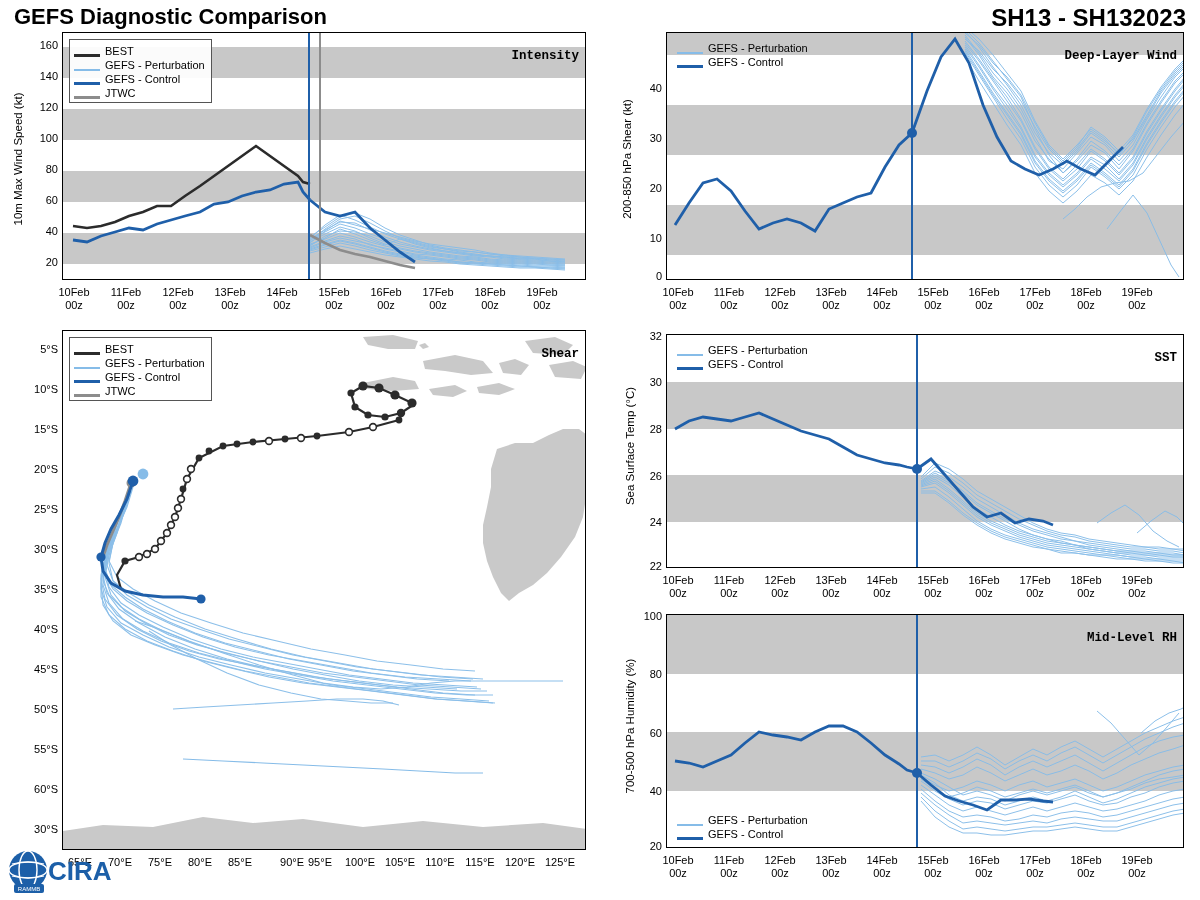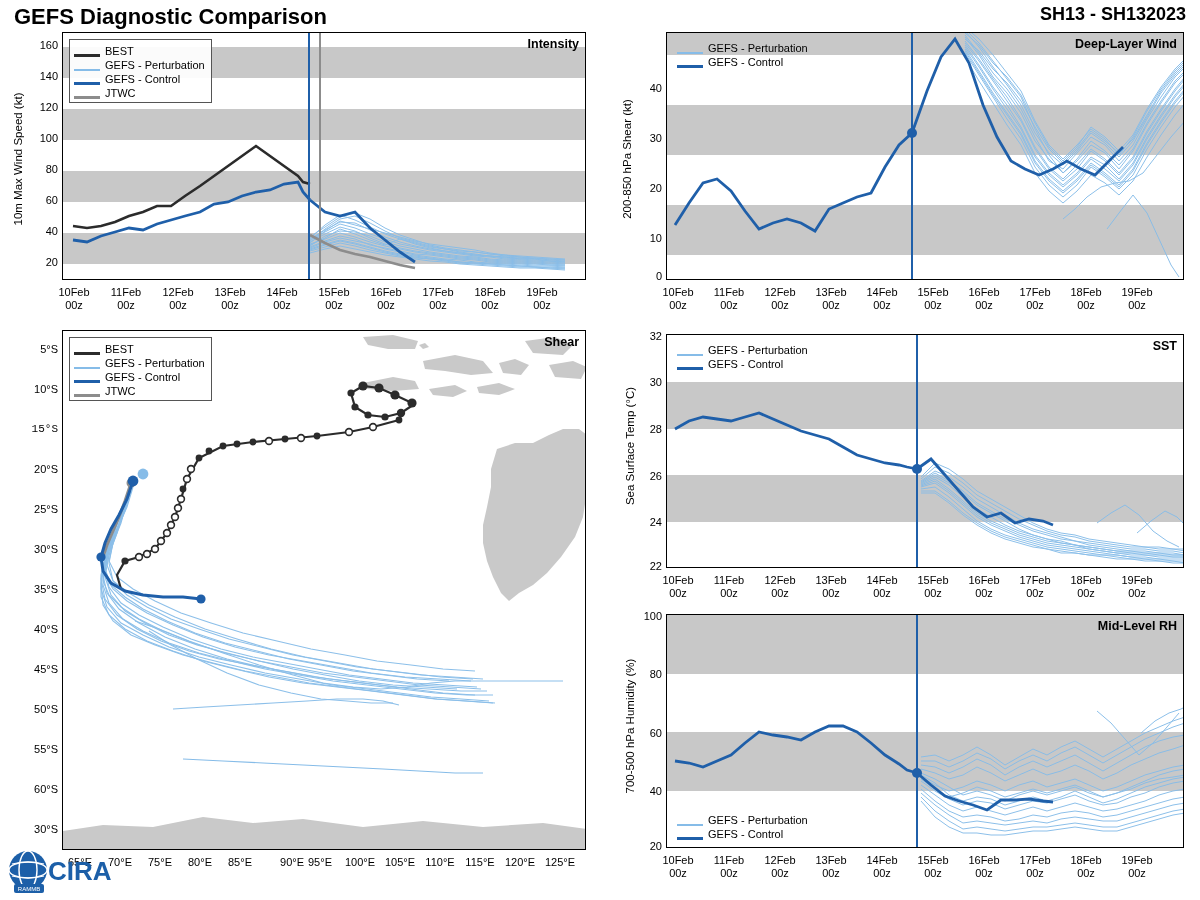--- a/index.html
+++ b/index.html
@@ -1,22 +1,22 @@
 <!DOCTYPE html>
 <html><head>
 <meta charset="utf-8">
 <style>
   html,body{margin:0;padding:0;background:#ffffff;}
   body{width:1200px;height:900px;font-family:"Liberation Sans",sans-serif;color:#000;overflow:hidden;position:relative;}
   .title-left{position:absolute;left:14px;top:4px;font-size:22px;font-weight:bold;letter-spacing:0px;}
-  .title-right{position:absolute;right:14px;top:4px;font-size:18px;font-weight:bold;}
+  .title-right{position:absolute;right:14px;top:4px;font-size:24px;font-weight:bold;}
   .panel{position:absolute;box-sizing:border-box;}
   .plot{position:absolute;box-sizing:border-box;border:1px solid #000;background:#fff;overflow:hidden;}
   .band{position:absolute;left:0;right:0;background:#c8c8c8;}
-  .plot-label{position:absolute;right:6px;top:4px;font-size:12.5px;font-weight:bold;z-index:6;}
+  .plot-label{position:absolute;right:6px;top:16px;font-size:12.5px;font-weight:bold;z-index:6;font-family:Liberation Mono, monospace;}
   .ylabel{position:absolute;font-size:11.5px;transform-origin:center center;white-space:nowrap;}
   .ytick{position:absolute;font-size:11px;text-align:right;white-space:nowrap;}
   .xtick{position:absolute;font-size:11px;text-align:center;white-space:nowrap;line-height:1.15;}
   .legend{position:absolute;background:rgba(255,255,255,0.92);border:1px solid #555;padding:3px 6px 3px 4px;z-index:8;}
   .legend.noborder{border:none;background:transparent;}
   .legrow{display:flex;align-items:flex-end;height:14px;}
   .legline{width:26px;height:0;border-top-style:solid;margin-right:5px;}
   .legtext{font-size:11px;}
   svg{position:absolute;left:0;top:0;overflow:visible;}
   .vline{position:absolute;top:0;bottom:0;width:2px;background:#1f5fa9;z-index:5;}
@@ -237,21 +237,21 @@
         </div>
       <div class="legrow">
           <span class="legline" style="border-top-width:3px;border-color:#8c8c8c;"></span>
           <span class="legtext">JTWC</span>
         </div>
     </div>
   </div>
 
   <div class="ytick" style="left:14px;top:13px;width:44px;">5°S</div>
   <div class="ytick" style="left:14px;top:53px;width:44px;">10°S</div>
-  <div class="ytick" style="left:14px;top:93px;width:44px;font-family:Liberation Mono, monospace;">15°S</div>
+  <div class="ytick" style="left:14px;top:93px;width:44px;">15°S</div>
   <div class="ytick" style="left:14px;top:133px;width:44px;">20°S</div>
   <div class="ytick" style="left:14px;top:173px;width:44px;">25°S</div>
   <div class="ytick" style="left:14px;top:213px;width:44px;">30°S</div>
   <div class="ytick" style="left:14px;top:253px;width:44px;">35°S</div>
   <div class="ytick" style="left:14px;top:293px;width:44px;">40°S</div>
   <div class="ytick" style="left:14px;top:333px;width:44px;">45°S</div>
   <div class="ytick" style="left:14px;top:373px;width:44px;">50°S</div>
   <div class="ytick" style="left:14px;top:413px;width:44px;">55°S</div>
   <div class="ytick" style="left:14px;top:453px;width:44px;">60°S</div>
   <div class="ytick" style="left:14px;top:493px;width:44px;">30°S</div>

